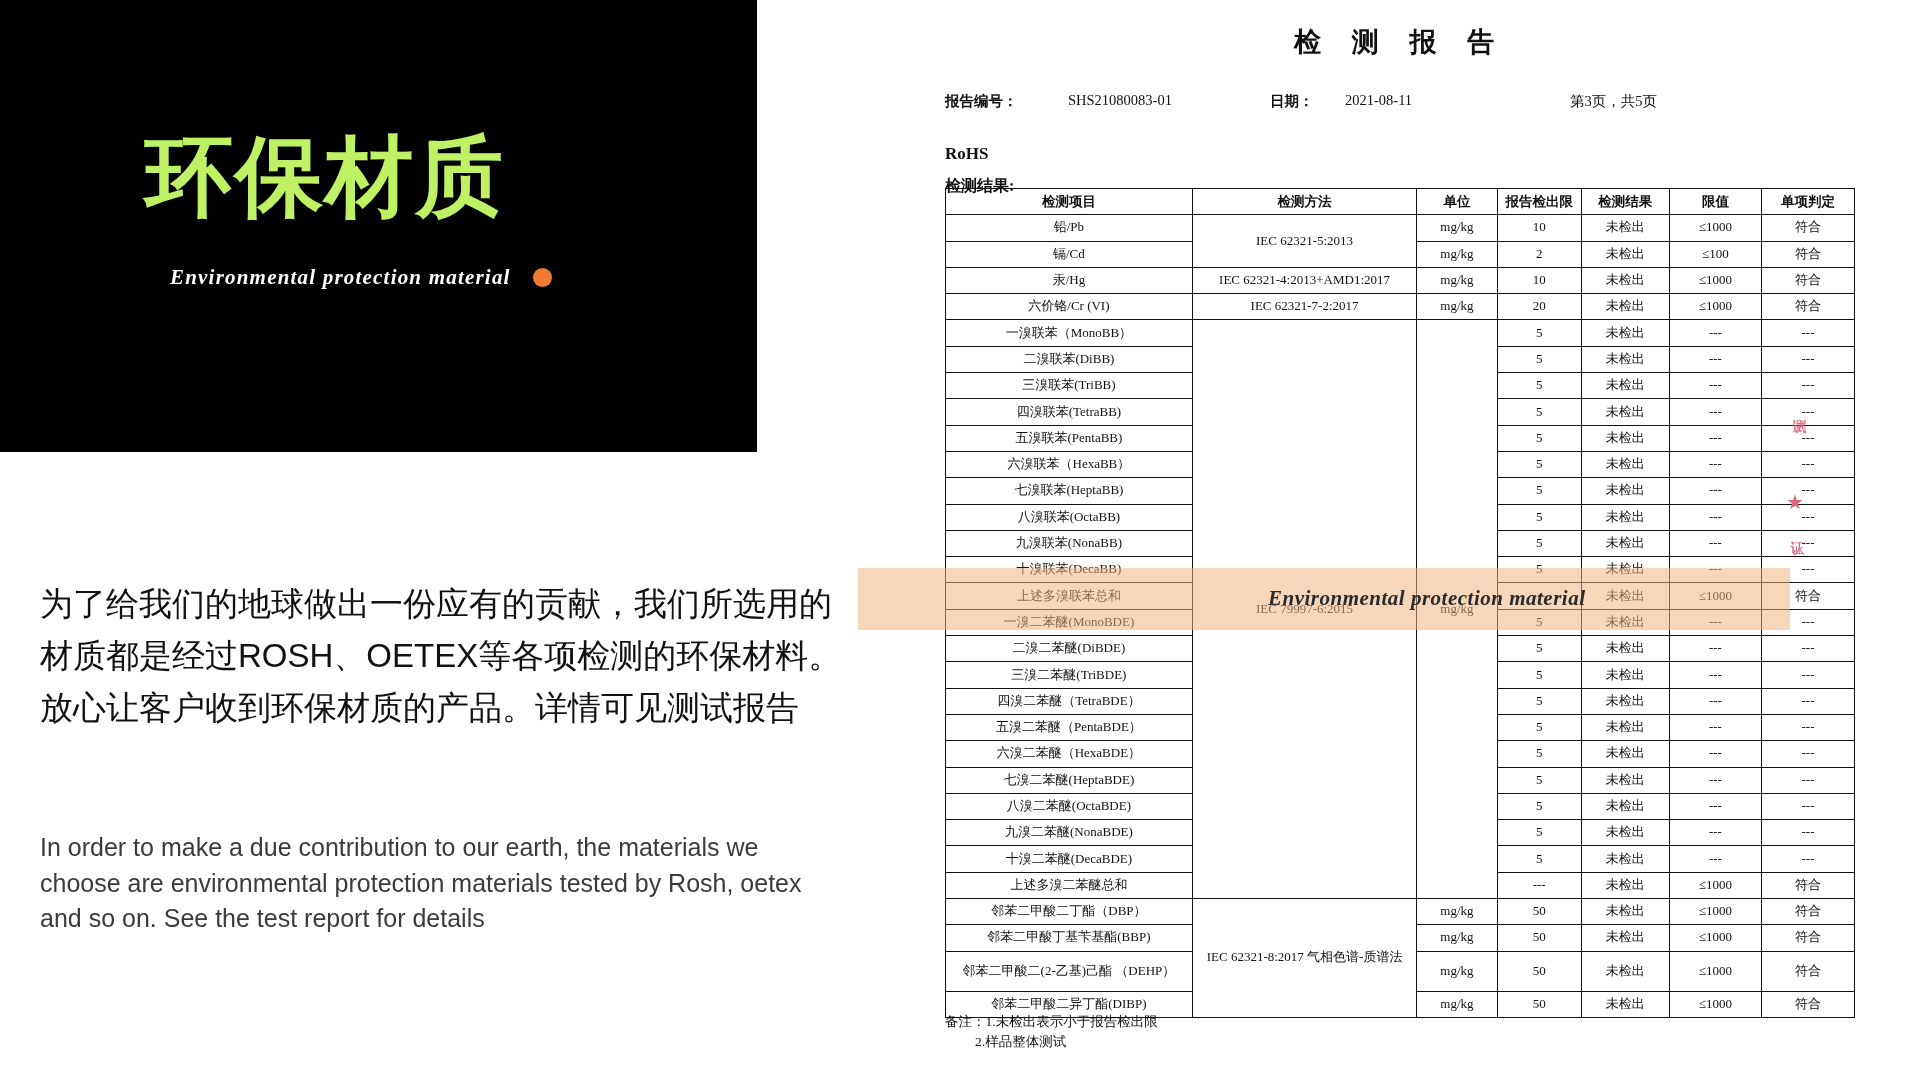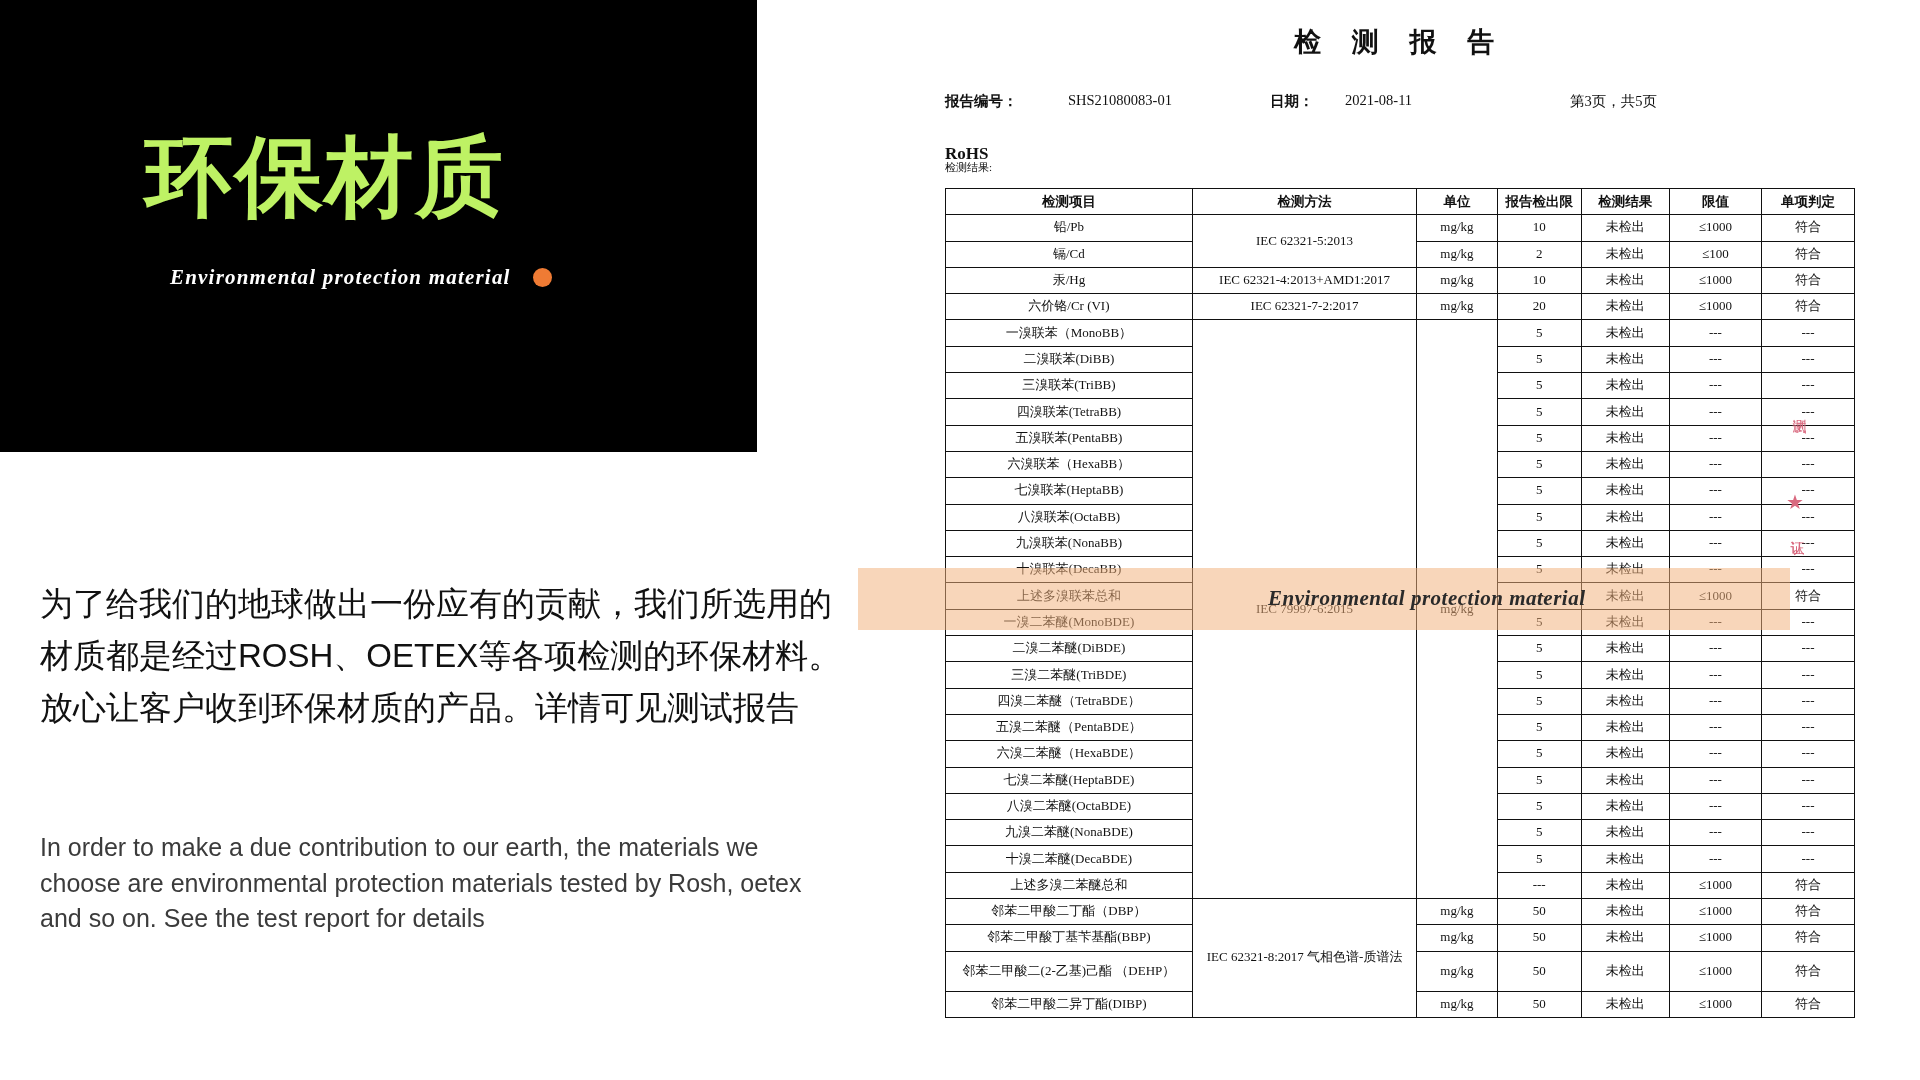--- a/index.html
+++ b/index.html
@@ -64,21 +64,21 @@
     font-size:14.5px;
   }
   .rep-meta span{position:absolute;white-space:nowrap;}
   .m-lbl1{left:65px;font-weight:bold;}
   .m-val1{left:168px;margin-left:20px;}
   .m-lbl2{left:390px;font-weight:bold;}
   .m-val2{left:465px;}
   .m-pg{left:690px;}
 
   .rep-rohs{position:absolute;left:65px;top:144px;font-size:17px;font-weight:bold;}
-  .rep-res{position:absolute;left:65px;top:160px;font-size:11px;font-weight:normal;}
+  .rep-res{position:absolute;left:65px;top:176px;font-size:16px;font-weight:bold;}
 
   table.rohs{
     position:absolute;left:65px;top:188px;
     border-collapse:collapse;
     width:910px;
     font-size:13px;
   }
   table.rohs td,table.rohs th{
     border:1px solid #111;
     text-align:center;
@@ -388,20 +388,24 @@
           <td class="c-item">邻苯二甲酸二异丁酯(DIBP)</td>
           <td class="c-unit">mg/kg</td>
           <td class="c-limitd">50</td>
           <td class="c-result">未检出</td>
           <td class="c-limit">≤1000</td>
           <td class="c-judge">符合</td>
         </tr>
       </tbody>
   </table>
 
+  <div class="rep-note">
+    <div>备注：1.未检出表示小于报告检出限</div>
+    <div>2.样品整体测试</div>
+  </div>
 </div>
 
 <div class="hl-band"></div>
 <div class="hl-text">Environmental protection material</div>
 
 <div class="stamp stamp1">测试</div>
 <div class="stamp-star">★</div>
 <div class="stamp stamp2">认证</div>
 
 </body></html>

